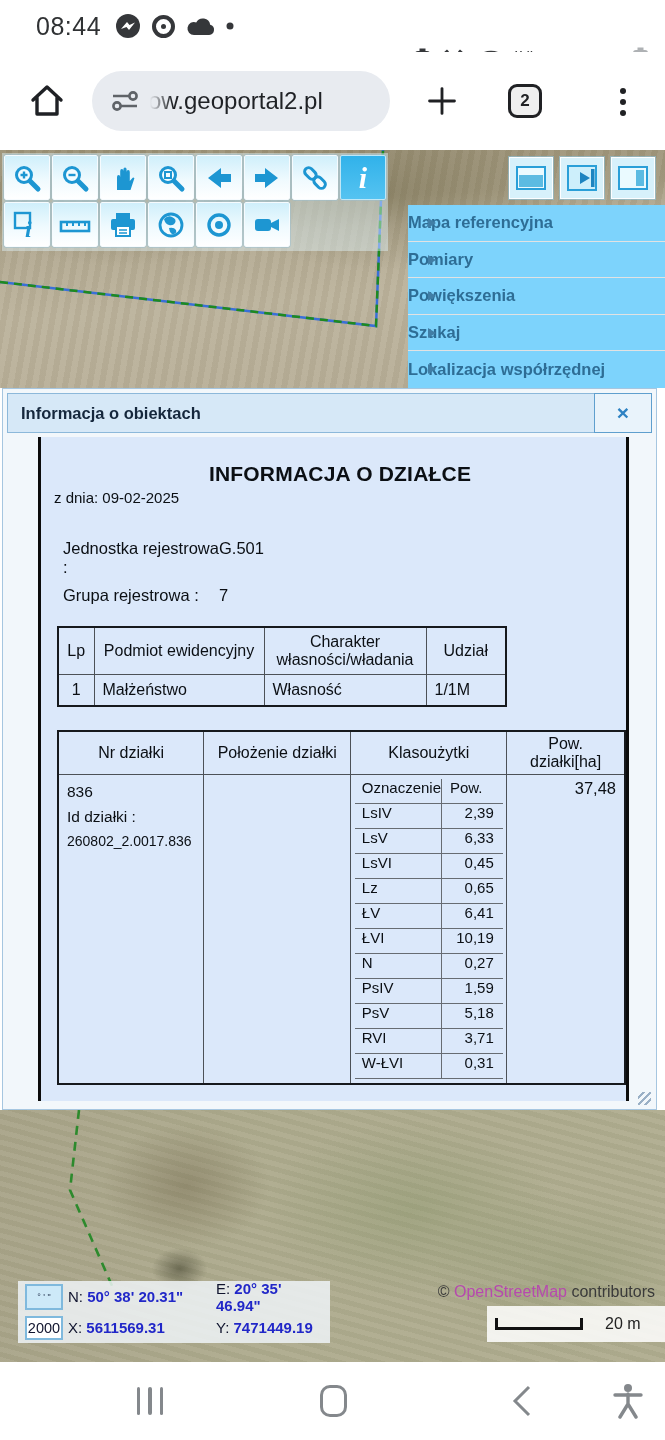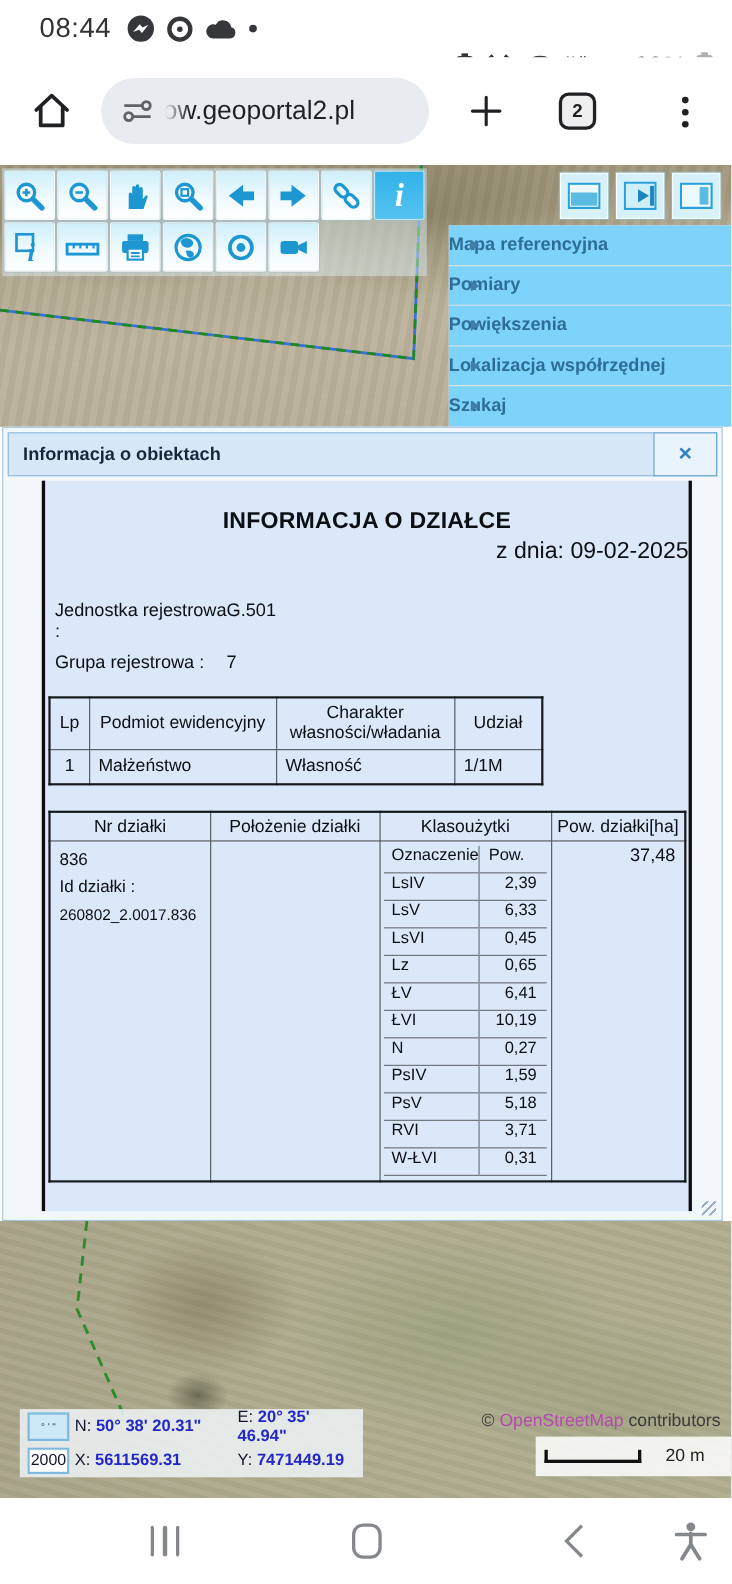--- a/index.html
+++ b/index.html
@@ -61,23 +61,23 @@
   .dialog{position:absolute;top:388px;left:2px;width:655px;height:722px;background:#f2f7fb;
           border:1px solid #a6c6e0;box-sizing:border-box;}
   .dialog-titlebar{position:absolute;left:4px;top:4px;right:4px;height:40px;background:#d6e8f7;
           border:1px solid #8cb8da;box-sizing:border-box;display:flex;align-items:center;padding-left:13px;}
   .dialog-title{font-weight:700;font-size:16.5px;color:#15273c;}
   .dialog-close{position:absolute;right:-1px;top:-1px;width:58px;height:40px;background:#e9f3fb;
           border:1px solid #5f9fce;color:#2e82c3;font-weight:700;font-size:21px;
           display:flex;align-items:center;justify-content:center;padding:0;}
   .doc{position:absolute;left:35px;top:48px;width:591px;height:664px;box-sizing:border-box;
        background:#dbe8fa;border-left:3px solid #0c0c0c;border-right:3px solid #0c0c0c;
-       overflow:hidden;color:#0b0f14;}
+       overflow:hidden;color:#0b0f14;padding-left:13px;}
   .doc-title{margin-top:25px;text-align:center;font-size:21px;font-weight:700;letter-spacing:.2px;}
-  .doc-date{text-align:right;font-size:21px;margin-top:3px;}
+  .doc-date{text-align:left;font-size:15px;margin-top:3px;}
   .info-grid{display:grid;grid-template-columns:156px auto;row-gap:9px;margin:33px 0 0 9px;font-size:16.5px;}
   table{border-collapse:collapse;font-size:16px;color:#0b0f14;}
   .tbl{border:2px solid #16191d;margin-left:3px;}
   .tbl th,.tbl td{border:1px solid #4c5157;font-weight:400;padding:4px 8px;}
   .t1{margin-top:21px;}
   .t1 th{height:38px;}
   .t1 td{height:22px;}
   .c{text-align:center;margin-left:41px;}
   .t2{margin-top:23px;}
   .t2 th{height:19px;text-align:center;padding:3px 4px;}
@@ -357,24 +357,24 @@
     <div class="menu-item">
       <span class="menu-label">Mapa referencyjna</span>
     </div>
     <div class="menu-item">
       <span class="menu-label">Pomiary</span>
     </div>
     <div class="menu-item">
       <span class="menu-label">Powiększenia</span>
     </div>
     <div class="menu-item">
+      <span class="menu-label">Szukaj</span>
+    </div>
+    <div class="menu-item">
       <span class="menu-label">Lokalizacja współrzędnej</span>
-    </div>
-    <div class="menu-item">
-      <span class="menu-label">Szukaj</span>
     </div>
   </div>
 </div>
 
 <div class="dialog">
   <div class="dialog-titlebar">
     <span class="dialog-title">Informacja o obiektach</span>
     <button class="dialog-close">
       <span>×</span>
     </button>

